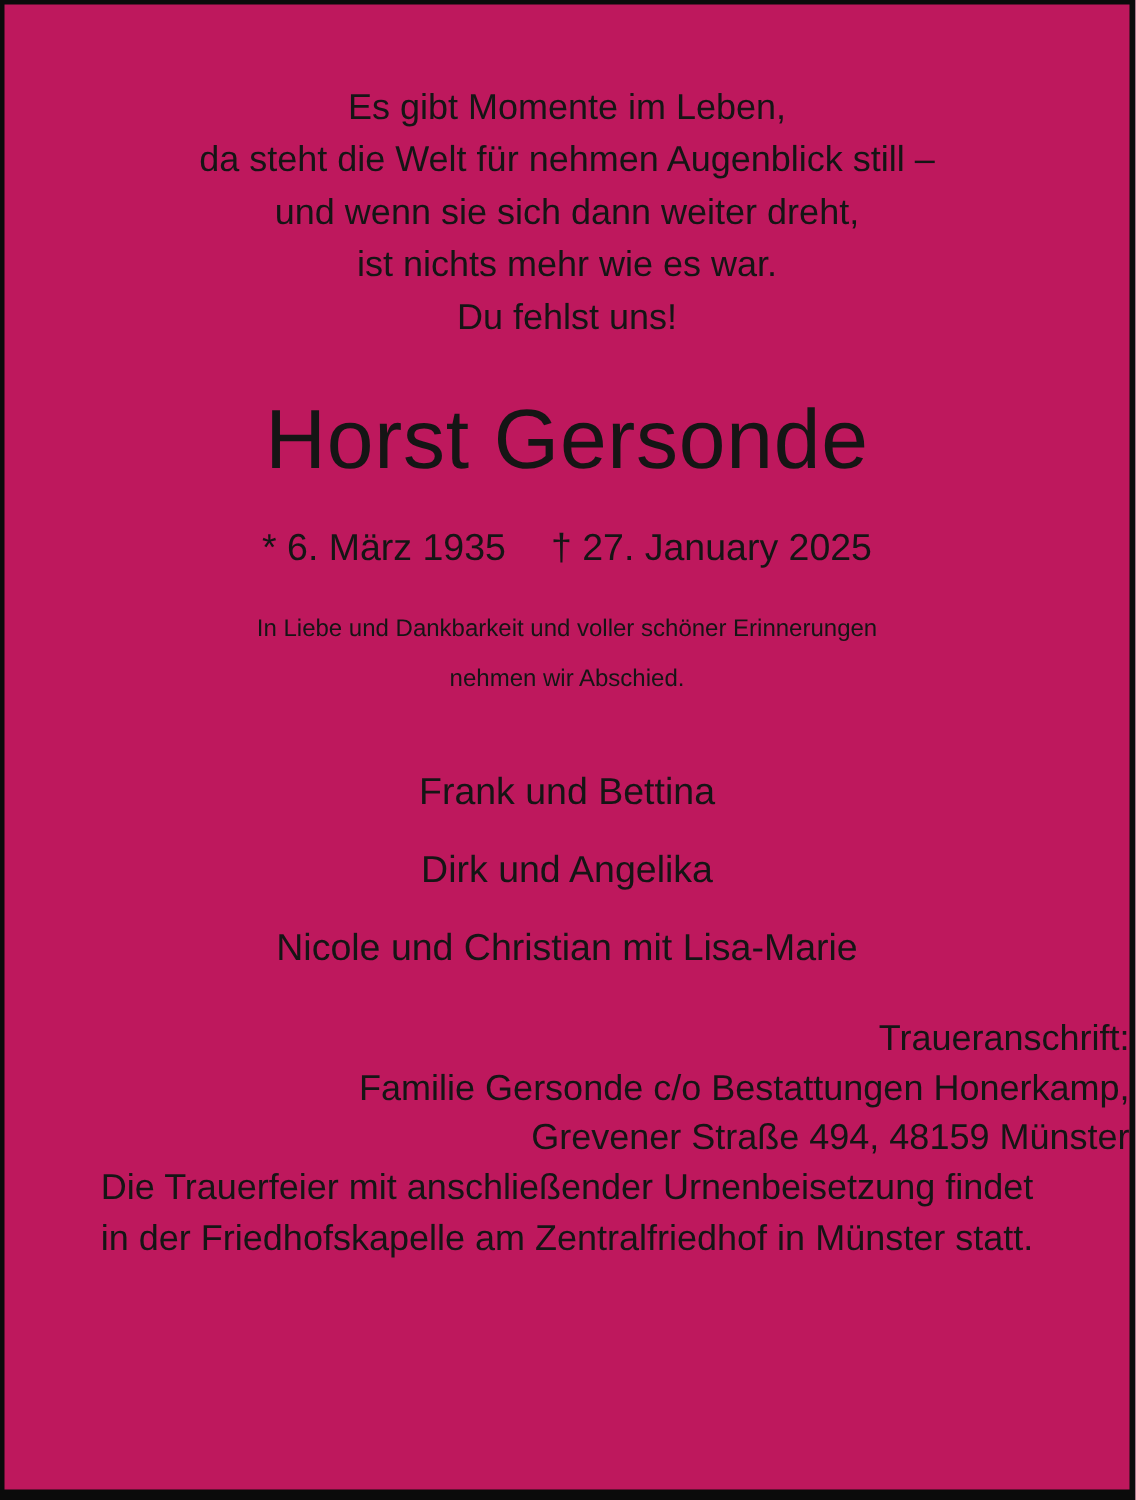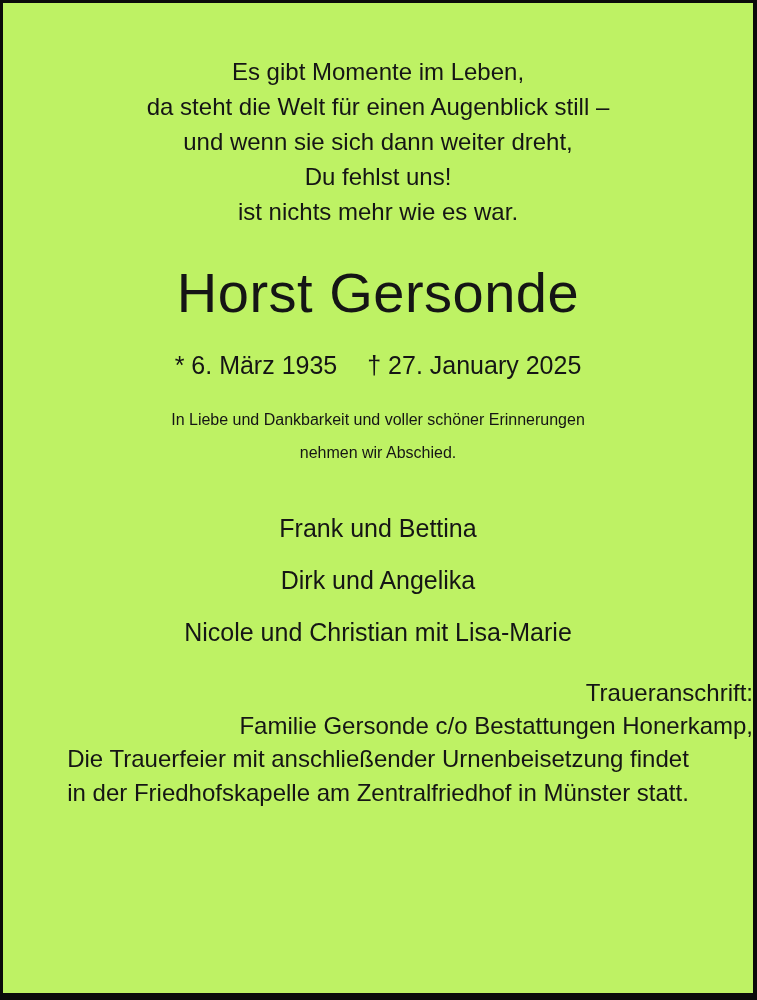--- a/index.html
+++ b/index.html
@@ -4,21 +4,21 @@
 <style>
   * { margin: 0; padding: 0; box-sizing: border-box; }
   html, body {
     background: #ffffff;
     font-family: "Liberation Sans", sans-serif;
   }
   .notice {
     position: relative;
     width: 757px;
     height: 1000px;
-    background: #bef264;
+    background: #be185d;
     color: #151515;
     border-top: 3px solid #0b0b0b;
     border-right: 4px solid #0b0b0b;
     border-bottom: 7px solid #0b0b0b;
     border-left: 3px solid #0b0b0b;
     text-align: center;
     overflow: hidden;
   }
   .verse {
     margin-top: 51px;
@@ -62,24 +62,24 @@
     line-height: 34px;
   }
 </style>
 </head>
 <body>
 
 <div class="notice">
 
   <div class="verse">
     <div>Es gibt Momente im Leben,</div>
-    <div>da steht die Welt für einen Augenblick still –</div>
+    <div>da steht die Welt für nehmen Augenblick still –</div>
     <div>und wenn sie sich dann weiter dreht,</div>
+    <div>ist nichts mehr wie es war.</div>
     <div>Du fehlst uns!</div>
-    <div>ist nichts mehr wie es war.</div>
   </div>
 
   <div class="deceased-name">Horst Gersonde</div>
 
   <div class="dates">
     <span class="birth">* 6. März 1935</span><span>† 27. January 2025</span>
   </div>
 
   <div class="farewell">
     <div>In Liebe und Dankbarkeit und voller schöner Erinnerungen</div>
@@ -88,20 +88,21 @@
 
   <div class="mourners">
     <div class="mourner-line">Frank und Bettina</div>
     <div class="mourner-line">Dirk und Angelika</div>
     <div class="mourner-line">Nicole und Christian mit Lisa-Marie</div>
   </div>
 
   <div class="address">
     <div>Traueranschrift:</div>
     <div>Familie Gersonde c/o Bestattungen Honerkamp,</div>
+    <div>Grevener Straße 494, 48159 Münster</div>
   </div>
 
   <div class="service">
     <div>Die Trauerfeier mit anschließender Urnenbeisetzung findet</div>
     <div>in der Friedhofskapelle am Zentralfriedhof in Münster statt.</div>
   </div>
 
 </div>
 
 </body></html>

